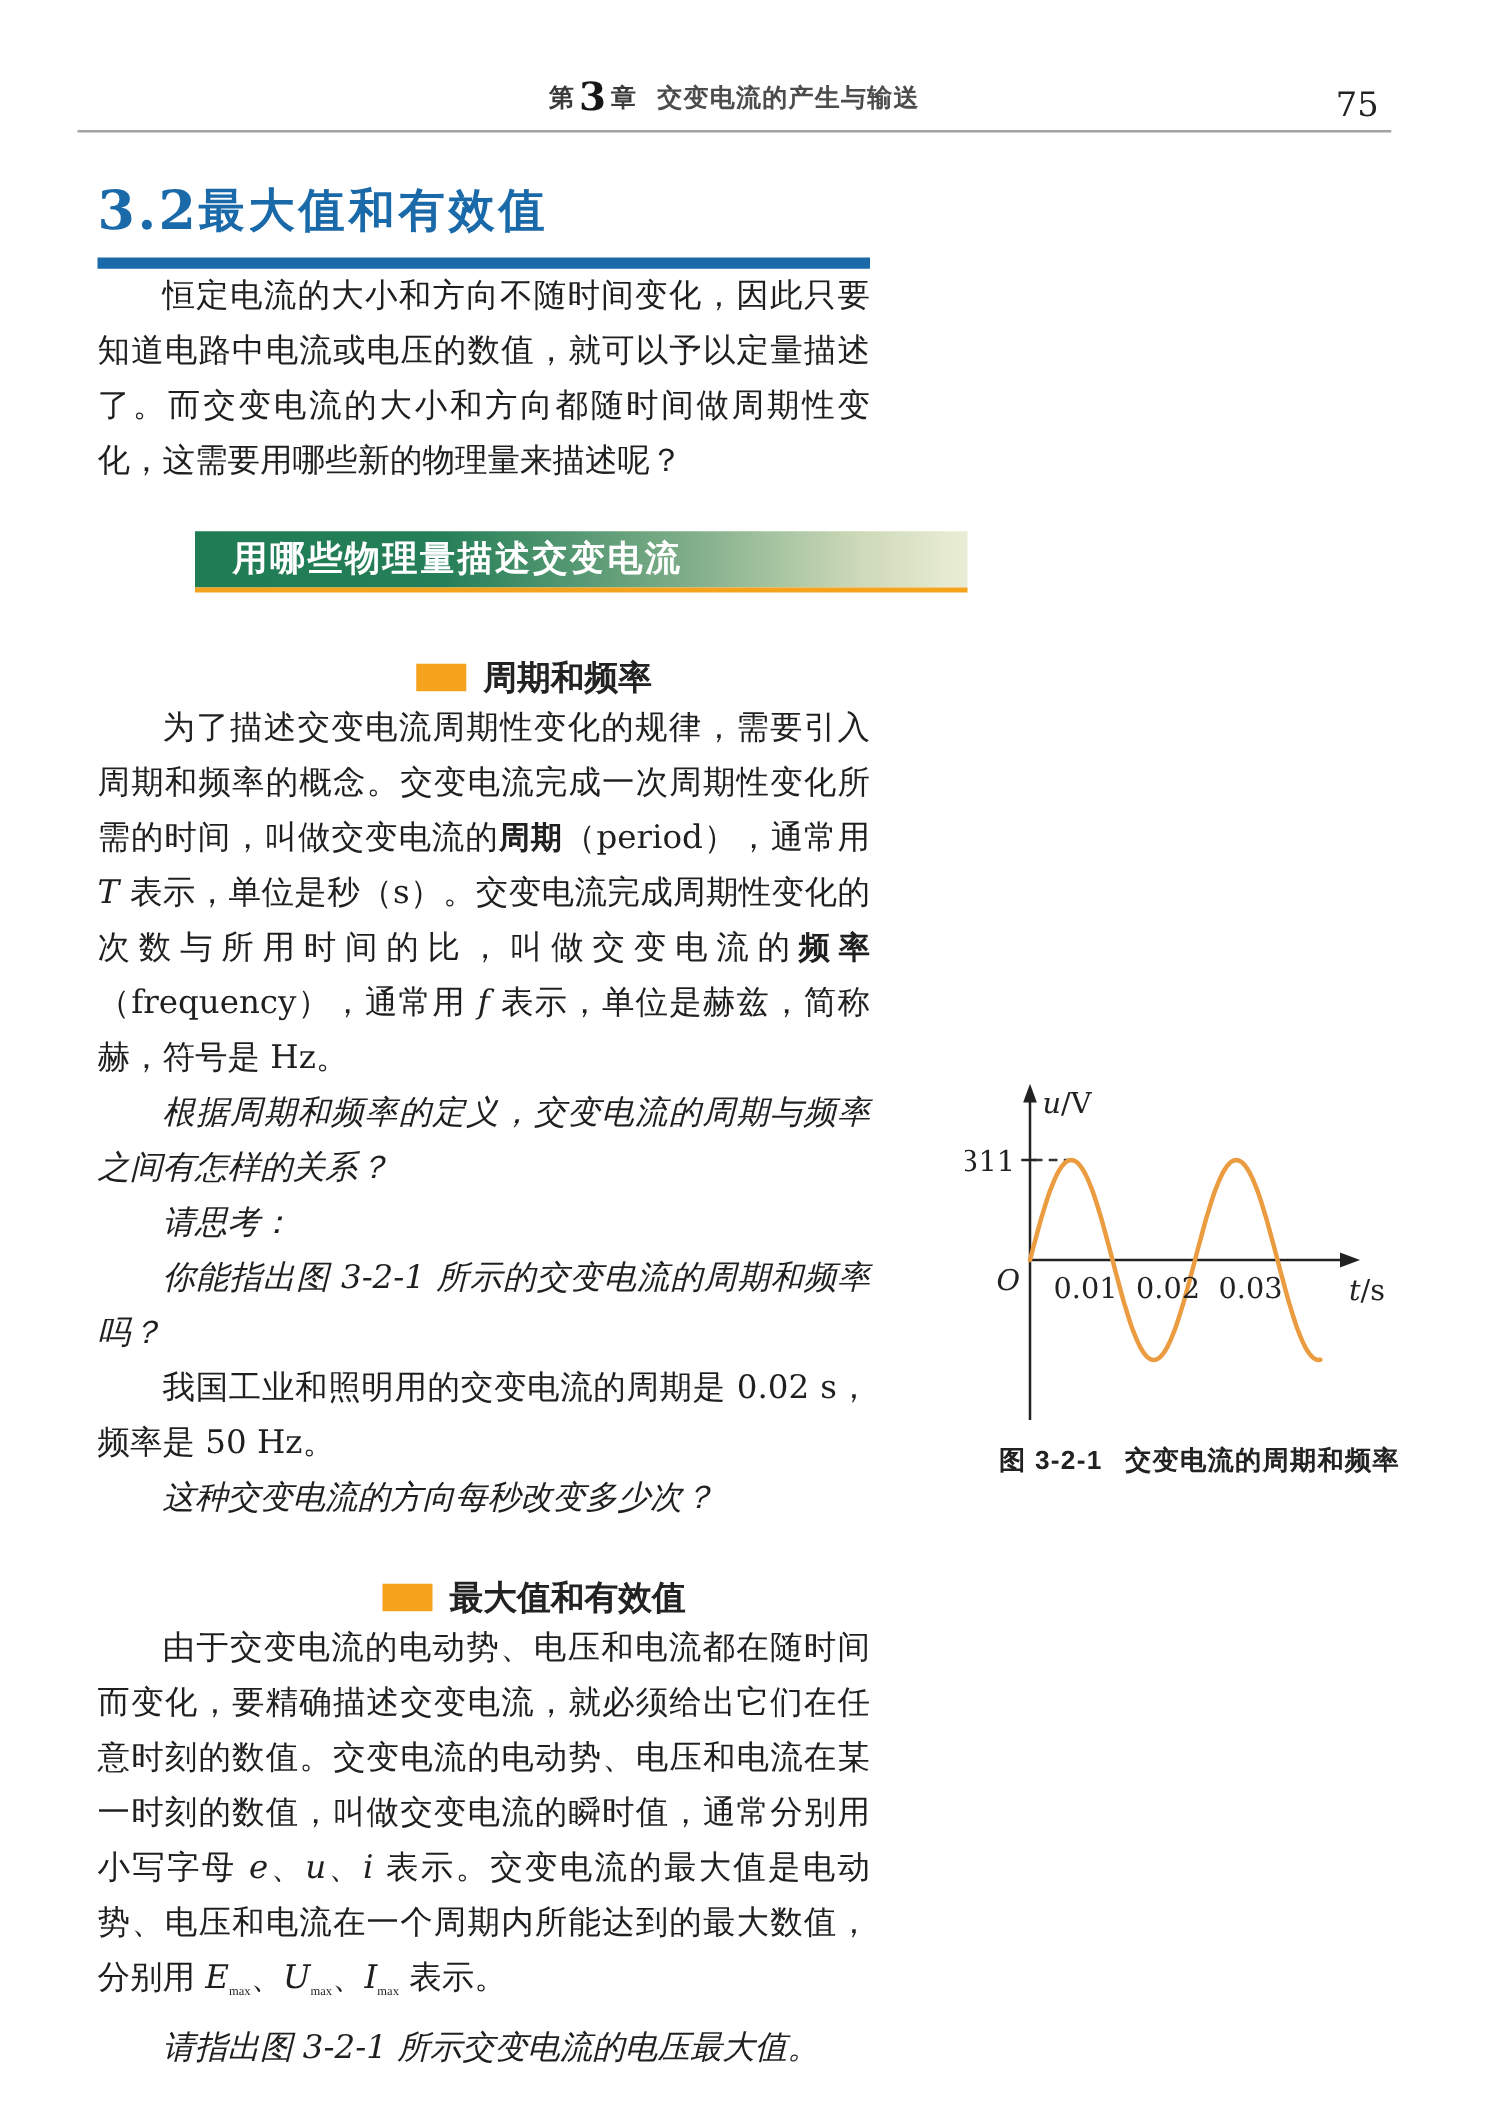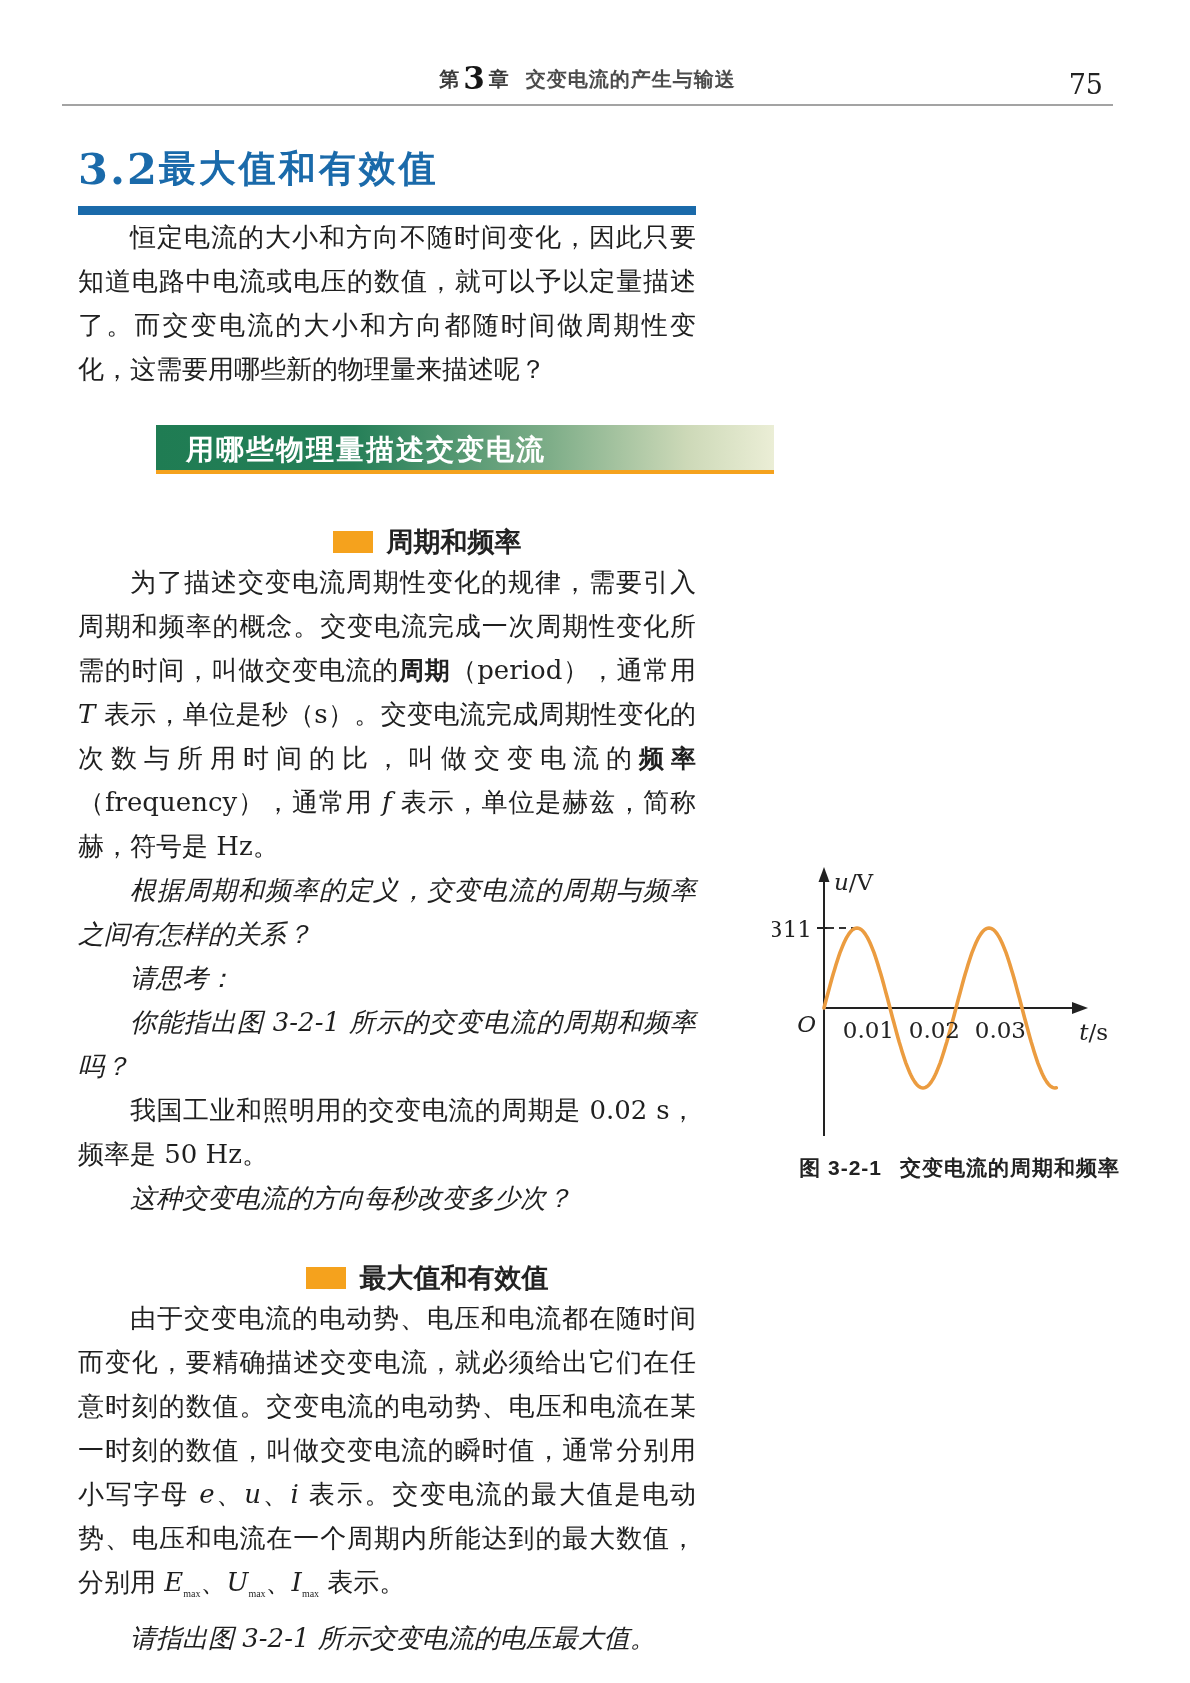--- a/index.html
+++ b/index.html
@@ -48,21 +48,21 @@
   .mt-gap{margin-top:30px;}
   span.b{font-weight:bold; font-family:"Liberation Sans","DejaVu Sans",sans-serif; font-size:25px;}
   span.i{font-style:italic; font-family:"DejaVu Serif",serif;}
   sub{font-size:10px; font-style:normal; font-family:Liberation Serif, serif;}
   
   .banner{
     margin:34px 0 0 78px; width:618px; height:49px; box-sizing:border-box;
     line-height:49px; padding-left:30px;
     background:linear-gradient(90deg,#1f7c53 0%,#257f58 32%,#7fae89 64%,#cdd9b8 86%,#ebeed6 100%);
     border-bottom:4px solid #f5a21d;
-    color:#ffffff; font-family:Liberation Sans, sans-serif;
+    color:#ffffff; font-family:Liberation Mono, monospace;
     font-weight:bold; font-size:28px; letter-spacing:2px;
   }
   
   .sub-head{
     margin:50px 0 0 78px; display:flex; align-items:center; gap:14px;
     font-family:"Liberation Sans","DejaVu Sans",sans-serif;
     font-weight:bold; font-size:27px; color:#222222;justify-content:center;
   }
   .sub-head.second{margin-top:40px;}
   .square{width:40px; height:22px; background:#f5a21d; flex:0 0 auto; margin-left:2px;}

